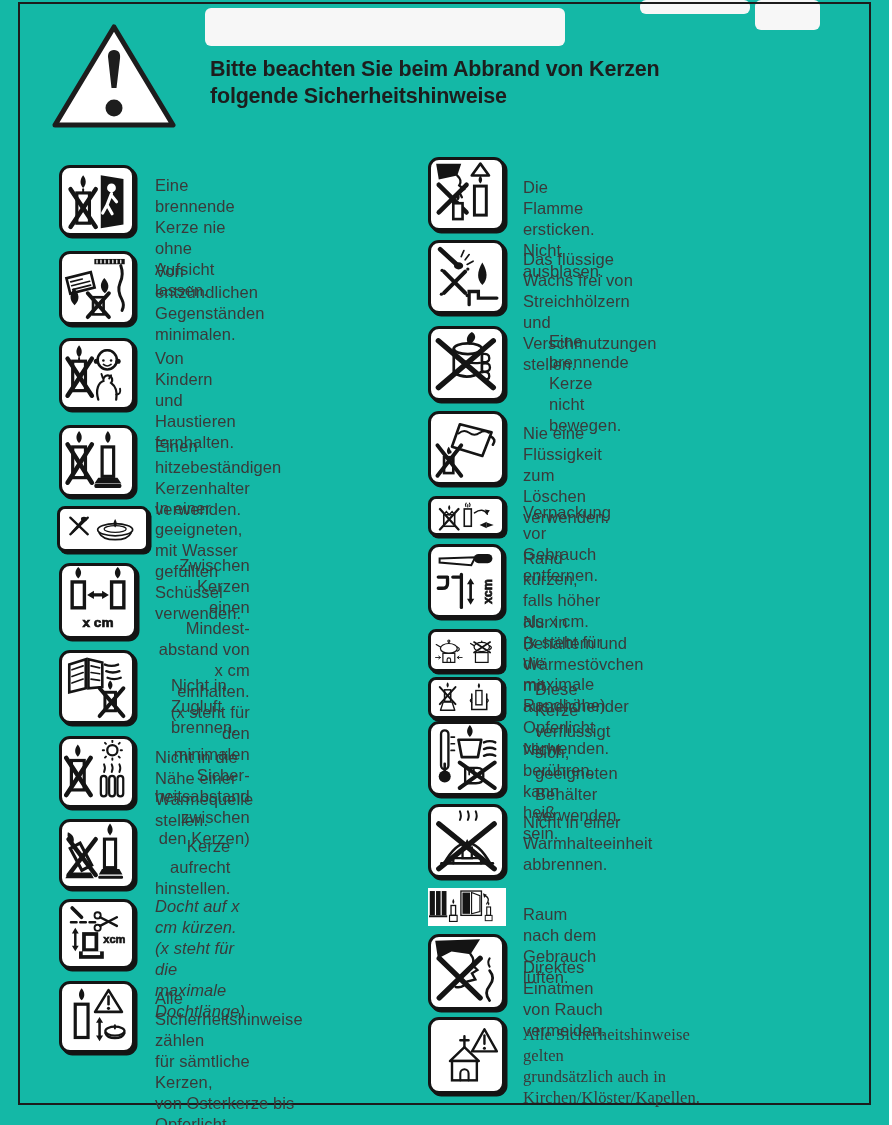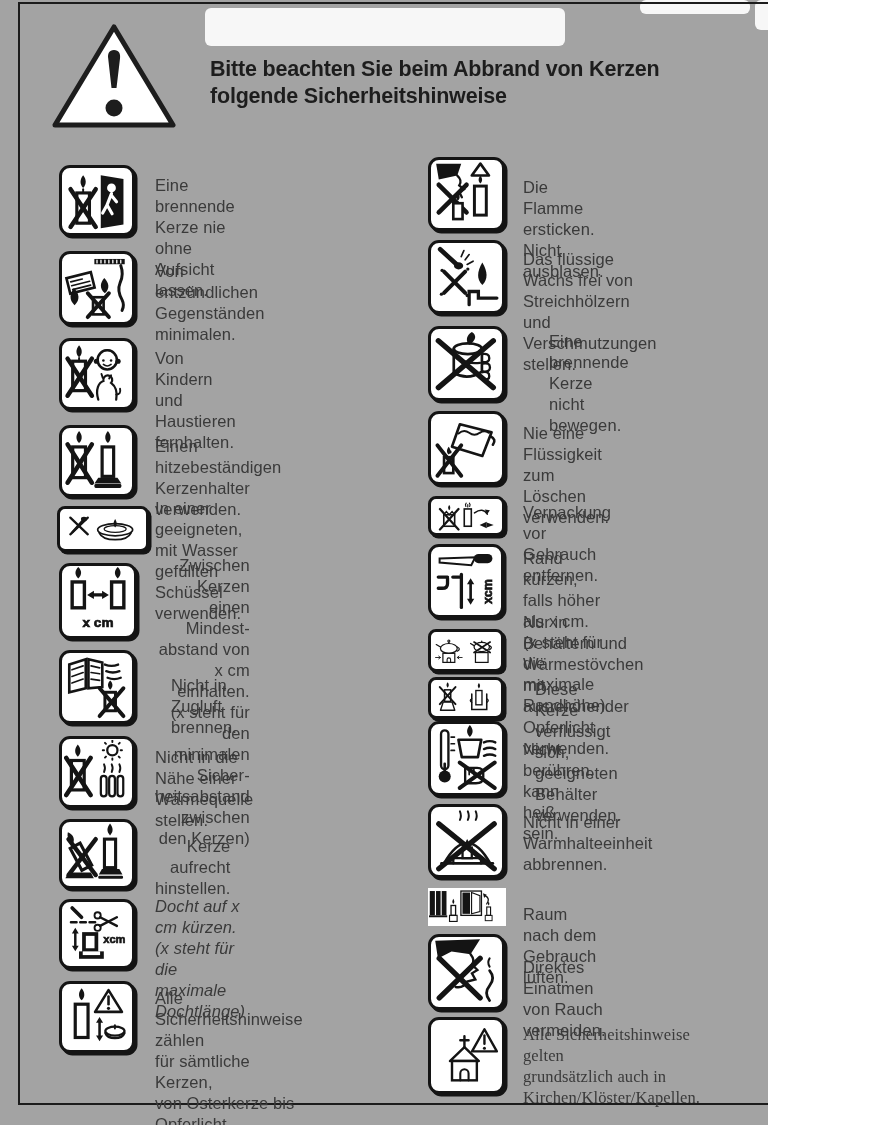--- a/index.html
+++ b/index.html
@@ -1,16 +1,16 @@
 <!DOCTYPE html>
 <html><head>
 <meta charset="utf-8">
 <style>
   html,body{margin:0;padding:0;background:#fff;}
-  .page{position:relative;width:768px;height:1125px;background:#a3a3a3;overflow:hidden;
+  .page{position:relative;width:889px;height:1125px;background:#14b8a6;overflow:hidden;
         font-family:"Liberation Sans",sans-serif;color:#333;}
   .artifact{position:absolute;background:#f7f7f7;border-radius:6px;}
   .frame{position:absolute;left:18px;top:2px;width:853px;height:1103px;border:2px solid #1c1c1c;box-sizing:border-box;}
   .title{position:absolute;left:210px;top:56px;width:560px;font-size:21.5px;line-height:27px;
          font-weight:bold;color:#1d1d1d;white-space:pre-line;letter-spacing:-0.2px;}
   .warn-tri{position:absolute;left:48px;top:20px;width:132px;height:112px;}
   .item{position:absolute;}
   .icon-box{position:absolute;left:0;top:0;background:#fff;border:3.5px solid #141414;border-radius:11px;
             box-shadow:2.5px 2.5px 0 0 #141414;box-sizing:border-box;display:flex;align-items:center;
             justify-content:center;padding:1px;}

